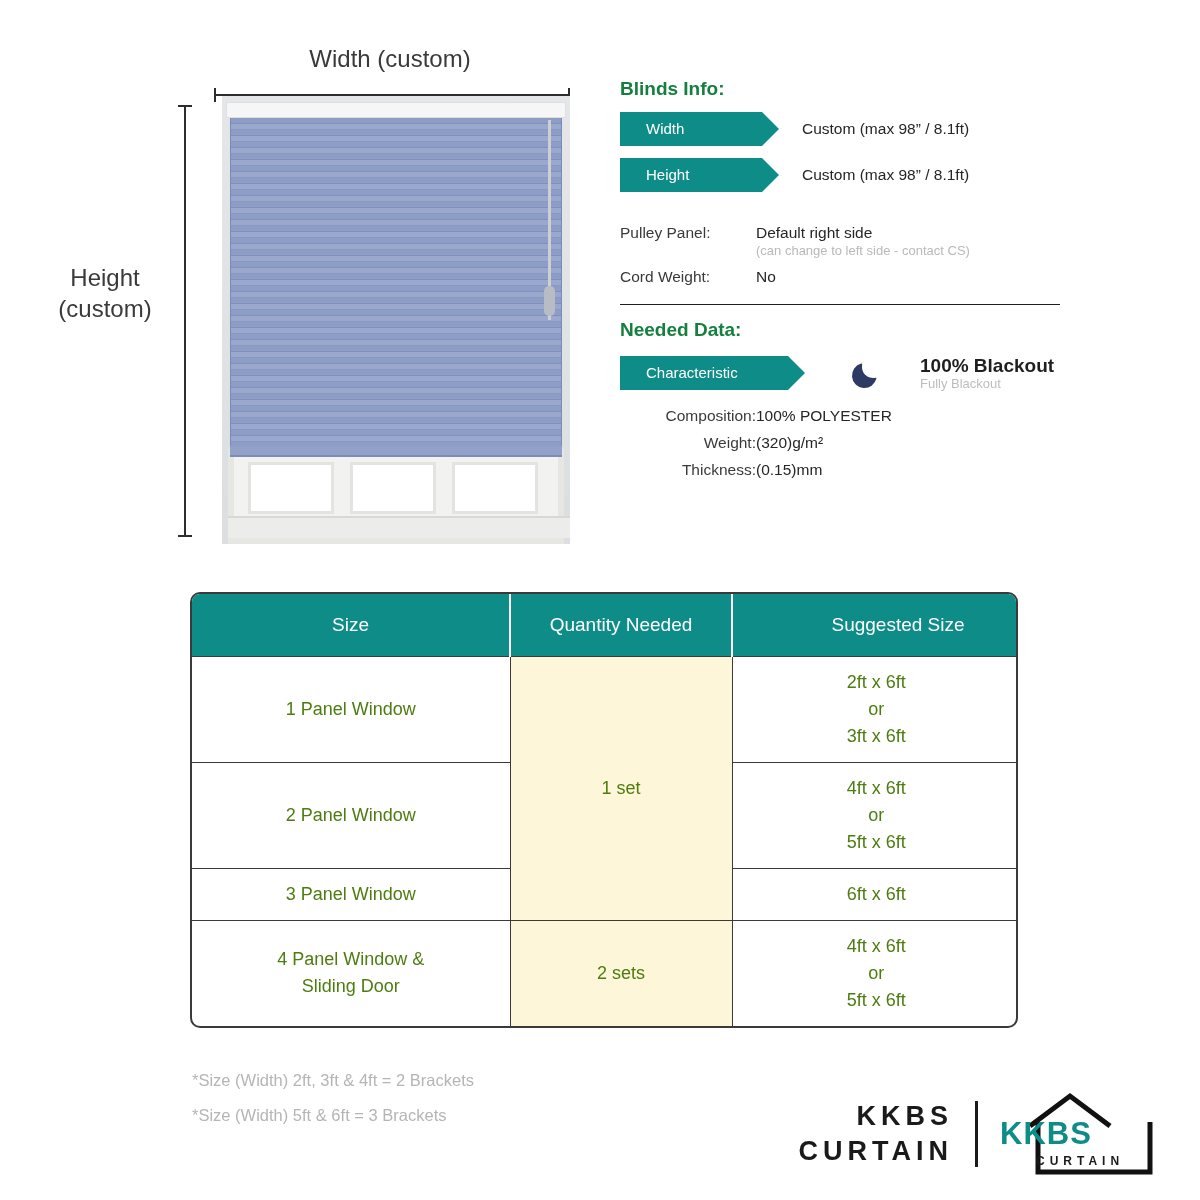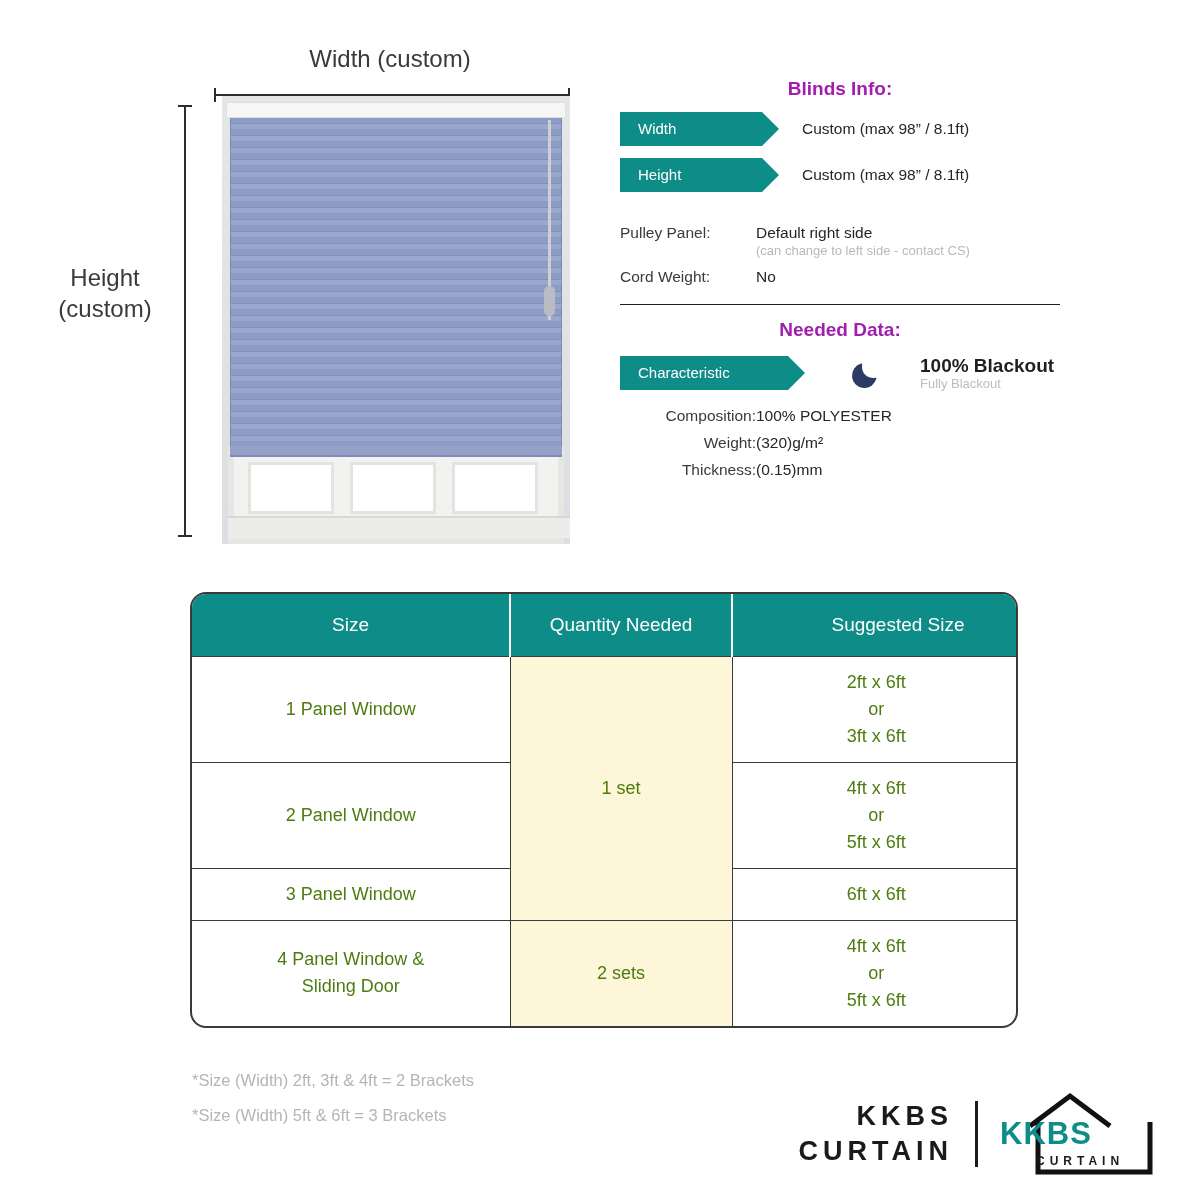--- a/index.html
+++ b/index.html
@@ -149,39 +149,38 @@
 
   
   #info-panel {
     position: absolute;
     left: 620px; top: 78px;
     width: 440px;
   }
   .section-title {
     font-size: 19px;
     font-weight: bold;
-    color: #a21caf;
+    color: #15803d;
     margin-bottom: 12px;
-    text-align: center;
   }
   .tag-row {
     position: relative;
     display: flex;
     align-items: center;
     margin-bottom: 12px;
     height: 34px;
   }
   .tag {
     position: relative;
     background: #0e8c88;
     color: #ffffff;
     font-size: 15px;
     height: 34px;
     line-height: 34px;
-    padding-left: 18px;
+    padding-left: 26px;
     padding-right: 14px;
     width: 142px;
   }
   .tag::after {
     content: "";
     position: absolute;
     right: -17px; top: 0;
     border-top: 17px solid transparent;
     border-bottom: 17px solid transparent;
     border-left: 17px solid #0e8c88;
@@ -238,21 +237,21 @@
   }
   #fabric-kv { margin-top: 14px; }
   #fabric-kv .kv-row { margin-top: 9px; text-align: right; }
 
   
   #size-table {
     position: absolute;
     left: 190px; top: 592px;
     width: 828px;
     border: 2px solid #3a3a3a;
-    border-radius: 16px;
+    border-radius: 10px;
     overflow: hidden;
     background: #ffffff;
   }
   #size-table table {
     border-collapse: collapse;
     width: 100%;
     table-layout: fixed;
   }
   #size-table th {
     background: #0e8c88;

